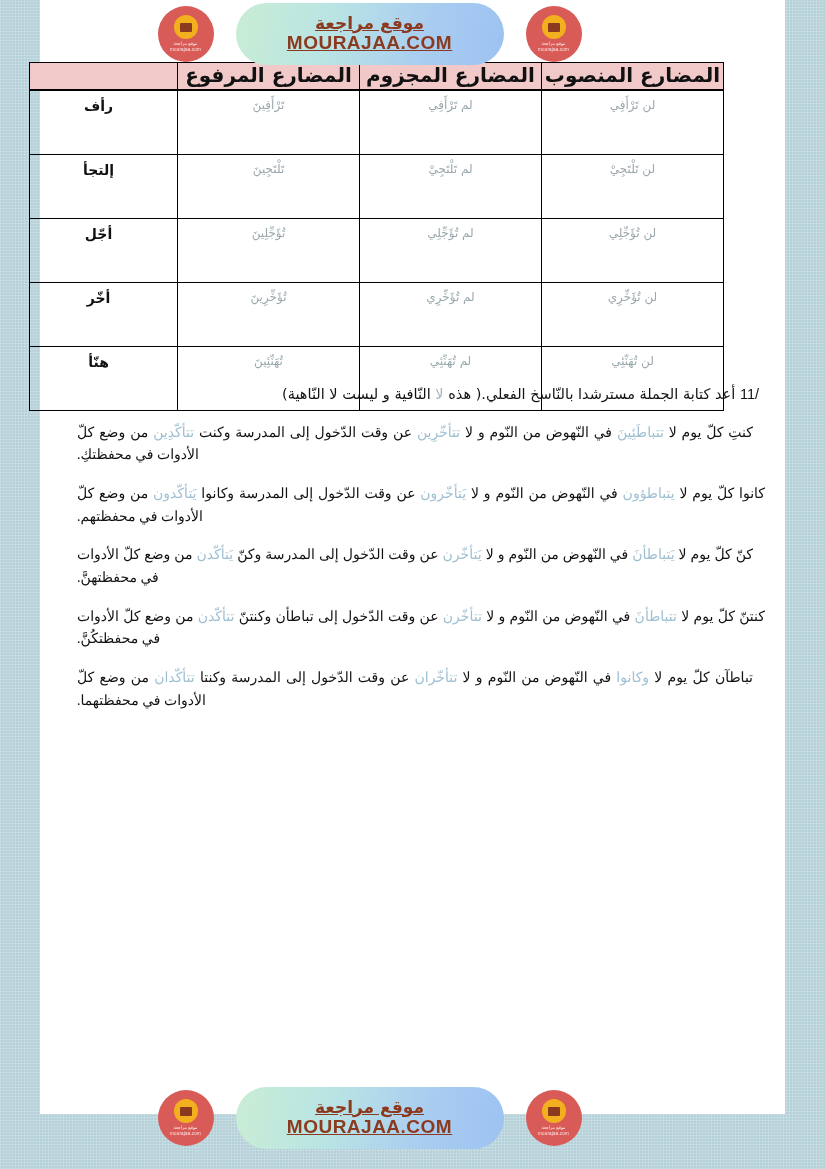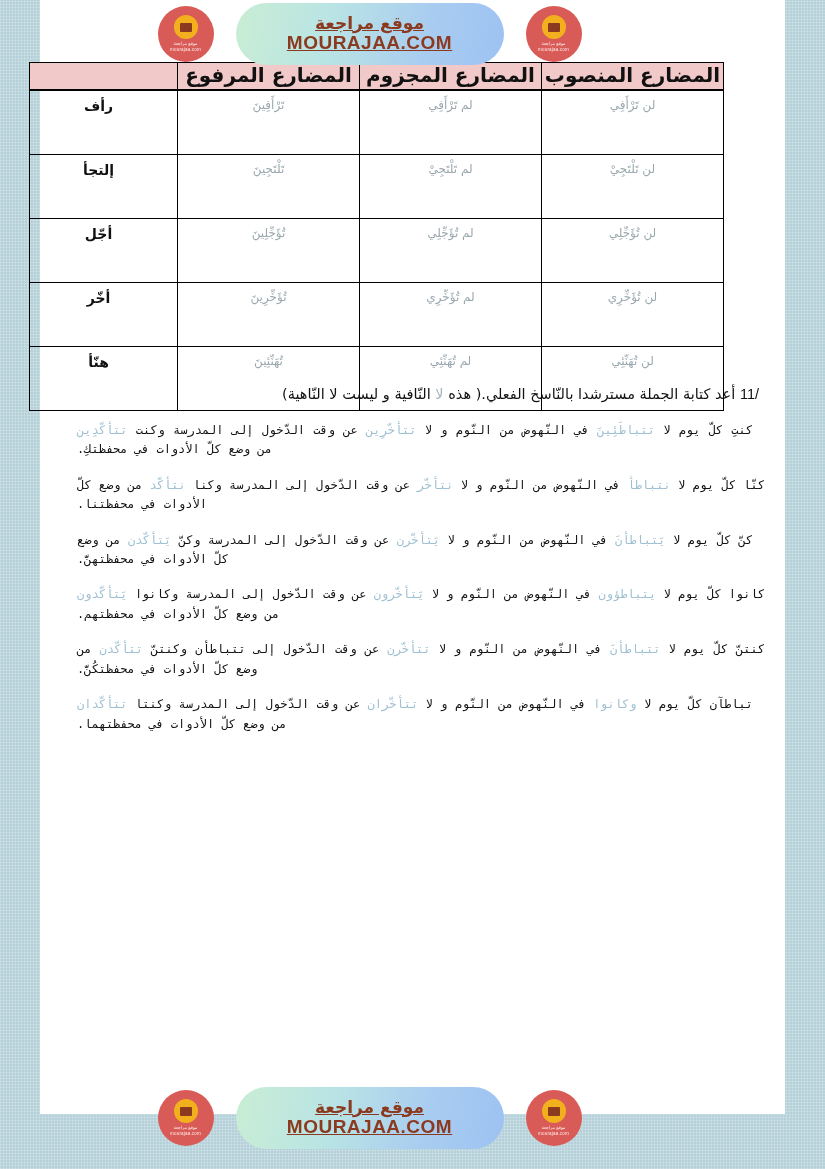--- a/index.html
+++ b/index.html
@@ -187,22 +187,22 @@
     padding-right: 14px;
   }
   .question .num {
     font-family: "Liberation Sans", sans-serif;
     direction: ltr;
     unicode-bidi: embed;
   }
   .hl-gray { color: #a7b4bb; }
 
   p.answer {
-    font-family: Liberation Mono, monospace;
-    font-size: 12px;
+    font-family: Liberation Serif, serif;
+    font-size: 14px;
     color: #111111;
     line-height: 1.62;
     text-align: justify;
     text-align-last: left;
     margin: 0 0 16px 0;
     padding: 0 8px 0 4px;
   }
   p.answer .hl {
     color: #9fc0d2;
   }
@@ -287,24 +287,23 @@
       </tbody>
   </table>
 </div>
 
 <div class="content">
   <div class="question">
     <span class="num">11/</span><span> أعد كتابة الجملة مسترشدا بالنّاسخ الفعلي.( هذه </span><span class="hl-gray">لا</span><span> النّافية و ليست لا النّاهية)</span>
   </div>
   <div id="answers-container">
       <p class="answer ind"><span>كنتِ كلّ يوم لا </span><span class="hl">تتباطَئِينَ</span><span> في النّهوض من النّوم و لا </span><span class="hl">تتأخّرِين</span><span> عن وقت الدّخول إلى المدرسة وكنت </span><span class="hl">تتأكّدِين</span><span> من وضع كلّ الأدوات في محفظتكِ.</span></p>
-      <p class="answer"><span>كنّا كلّ يوم لا </span><span class="hl">نتباطأ</span><span> في النّهوض من النّوم و لا </span><span class="hl">نتأخّر</span><span> عن وقت الدّخول إلى المدرسة وكنا </span><span class="hl">نتأكّد</span><span> من وضع كلّ الأدوات في محفظتنا.</span></p>
+      <p class="answer"><span>كانوا كلّ يوم لا </span><span class="hl">يتباطؤون</span><span> في النّهوض من النّوم و لا </span><span class="hl">يَتأخّرون</span><span> عن وقت الدّخول إلى المدرسة وكانوا </span><span class="hl">يَتأكّدون</span><span> من وضع كلّ الأدوات في محفظتهم.</span></p>
       <p class="answer ind"><span>كنّ  كلّ يوم لا </span><span class="hl">يَتباطأنَ</span><span> في النّهوض من النّوم و لا </span><span class="hl">يَتأخّرن</span><span> عن وقت الدّخول إلى المدرسة وكنّ </span><span class="hl">يَتأكّدن</span><span> من وضع كلّ الأدوات في محفظتهنَّ.</span></p>
-      <p class="answer"><span>كانوا كلّ يوم لا </span><span class="hl">يتباطؤون</span><span> في النّهوض من النّوم و لا </span><span class="hl">يَتأخّرون</span><span> عن وقت الدّخول إلى المدرسة وكانوا </span><span class="hl">يَتأكّدون</span><span> من وضع كلّ الأدوات في محفظتهم.</span></p>
-      <p class="answer"><span>كنتنّ كلّ يوم لا </span><span class="hl">تتباطأنَ</span><span> في النّهوض من النّوم و لا </span><span class="hl">تتأخّرن</span><span> عن وقت الدّخول إلى تتباطأن وكنتنّ </span><span class="hl">تتأكّدن</span><span> من وضع كلّ الأدوات في محفظتكُنَّ.</span></p>
+      <p class="answer"><span>كنتنّ كلّ يوم لا </span><span class="hl">تتباطأنَ</span><span> في النّهوض من النّوم و لا </span><span class="hl">تتأخّرن</span><span> عن وقت الدّخول إلى تباطأن وكنتنّ </span><span class="hl">تتأكّدن</span><span> من وضع كلّ الأدوات في محفظتكُنَّ.</span></p>
       <p class="answer ind"><span>تباطآن  كلّ يوم لا </span><span class="hl">وكانوا</span><span> في النّهوض من النّوم و لا </span><span class="hl">تتأخّران</span><span> عن وقت الدّخول إلى المدرسة وكنتا </span><span class="hl">تتأكّدان</span><span> من وضع كلّ الأدوات في محفظتهما.</span></p>
     </div>
 </div>
 
 <div class="watermark bottom">
   <div class="wm-logo">
     <span class="wm-logo-mark"></span>
     <span class="wm-logo-text">
       <span>موقع مراجعة</span><br>
       <span>mourajaa.com</span>

